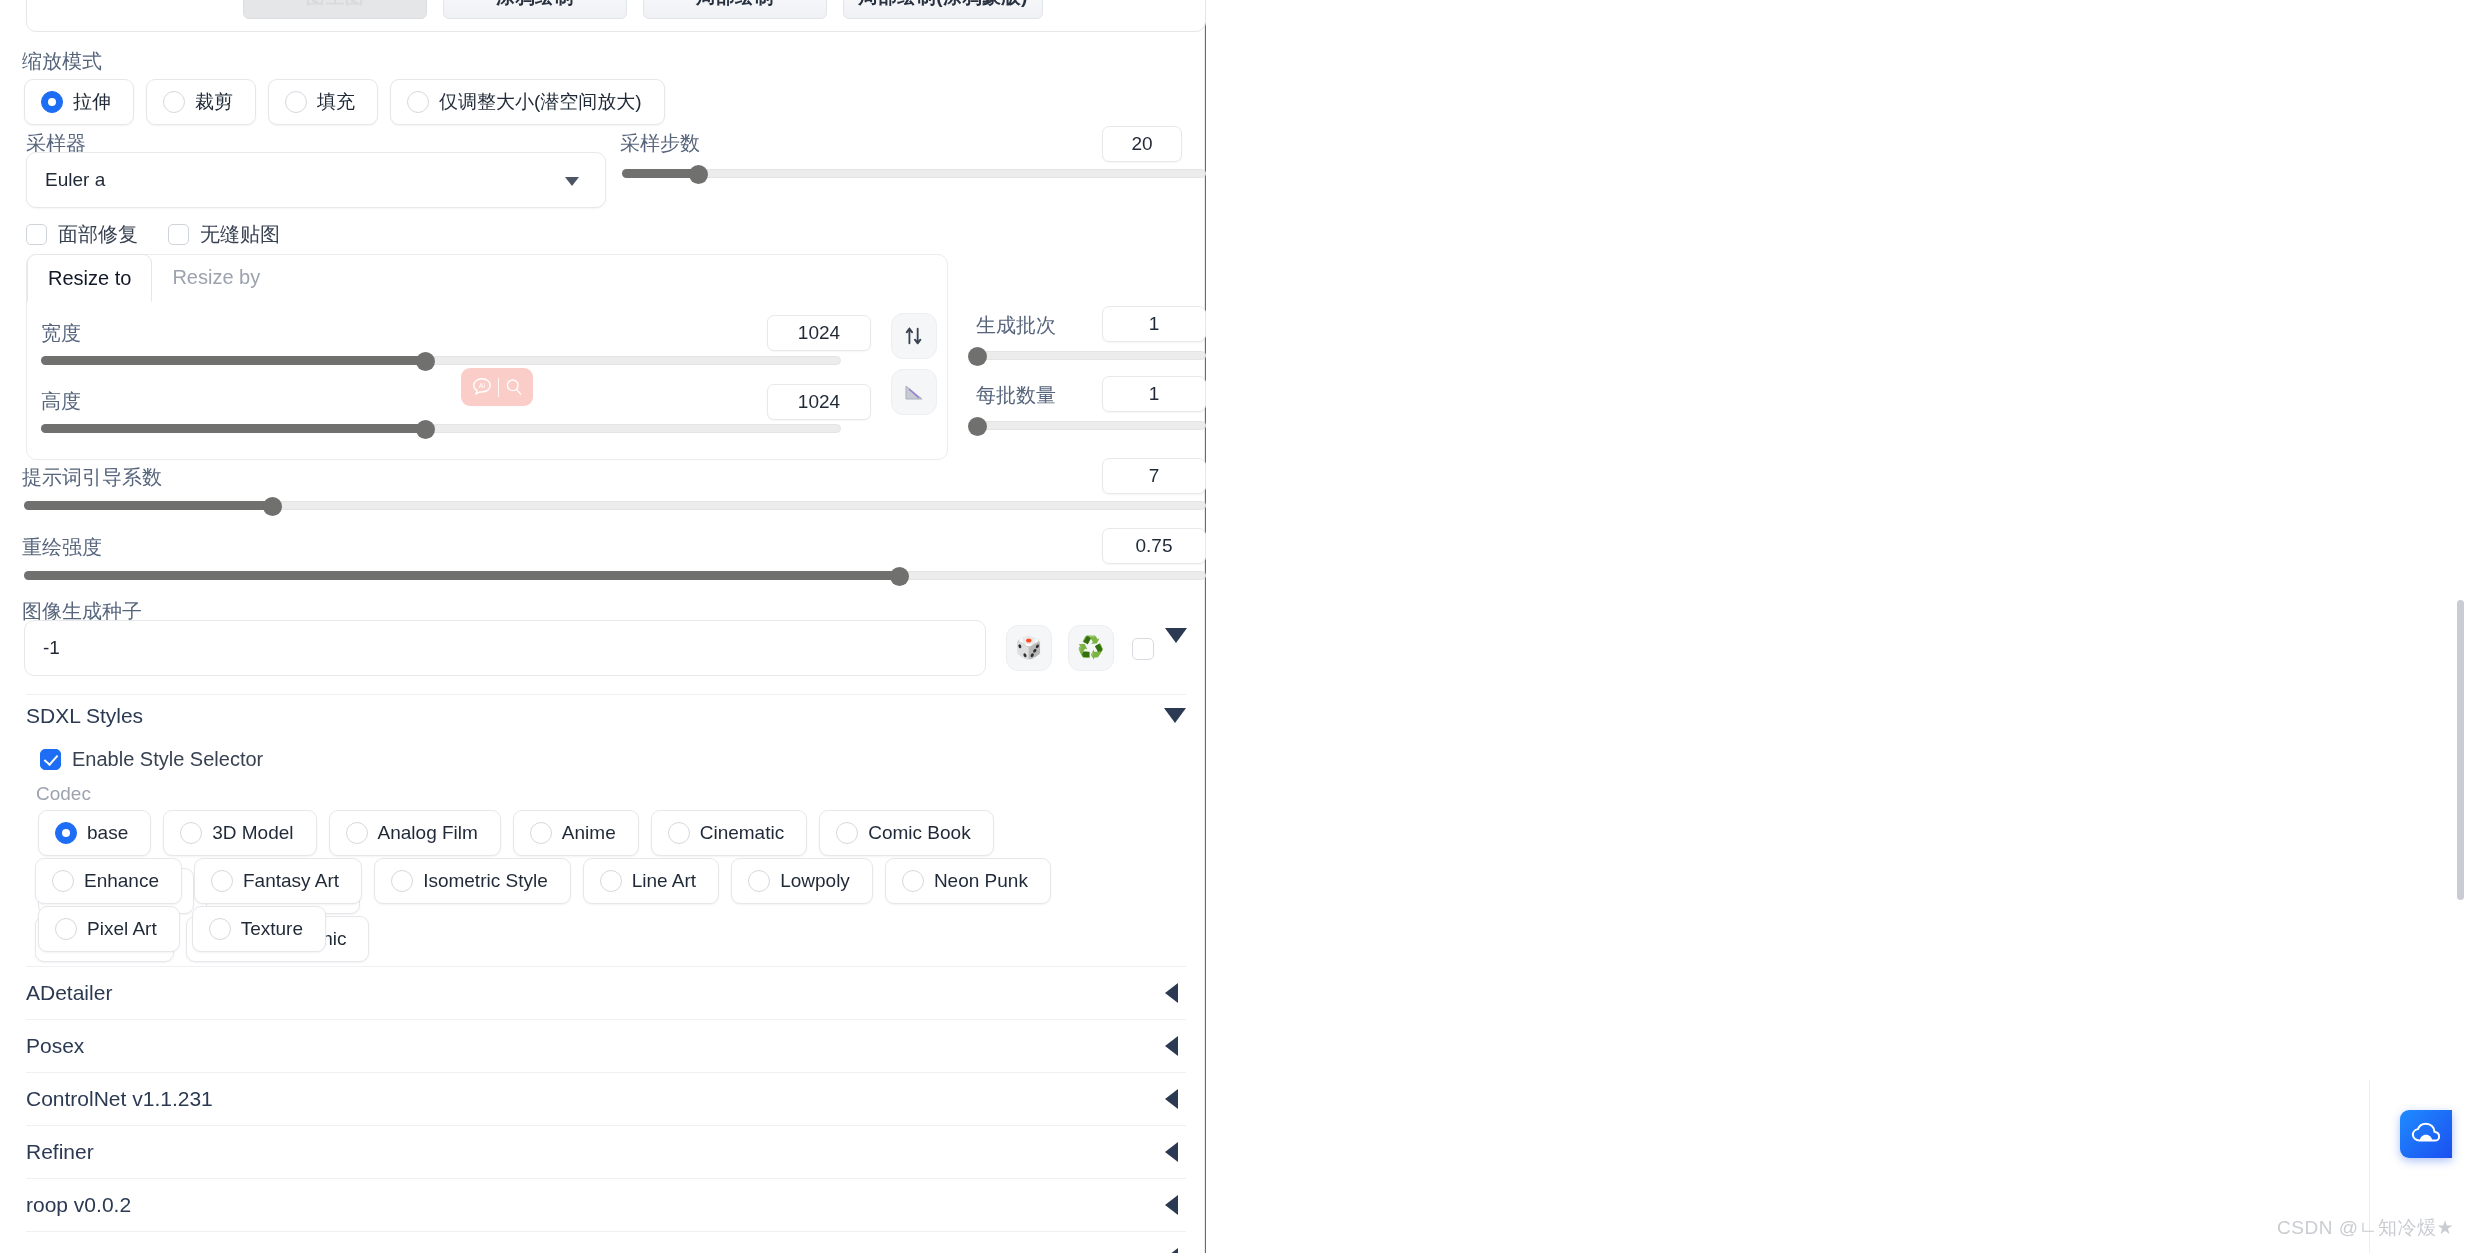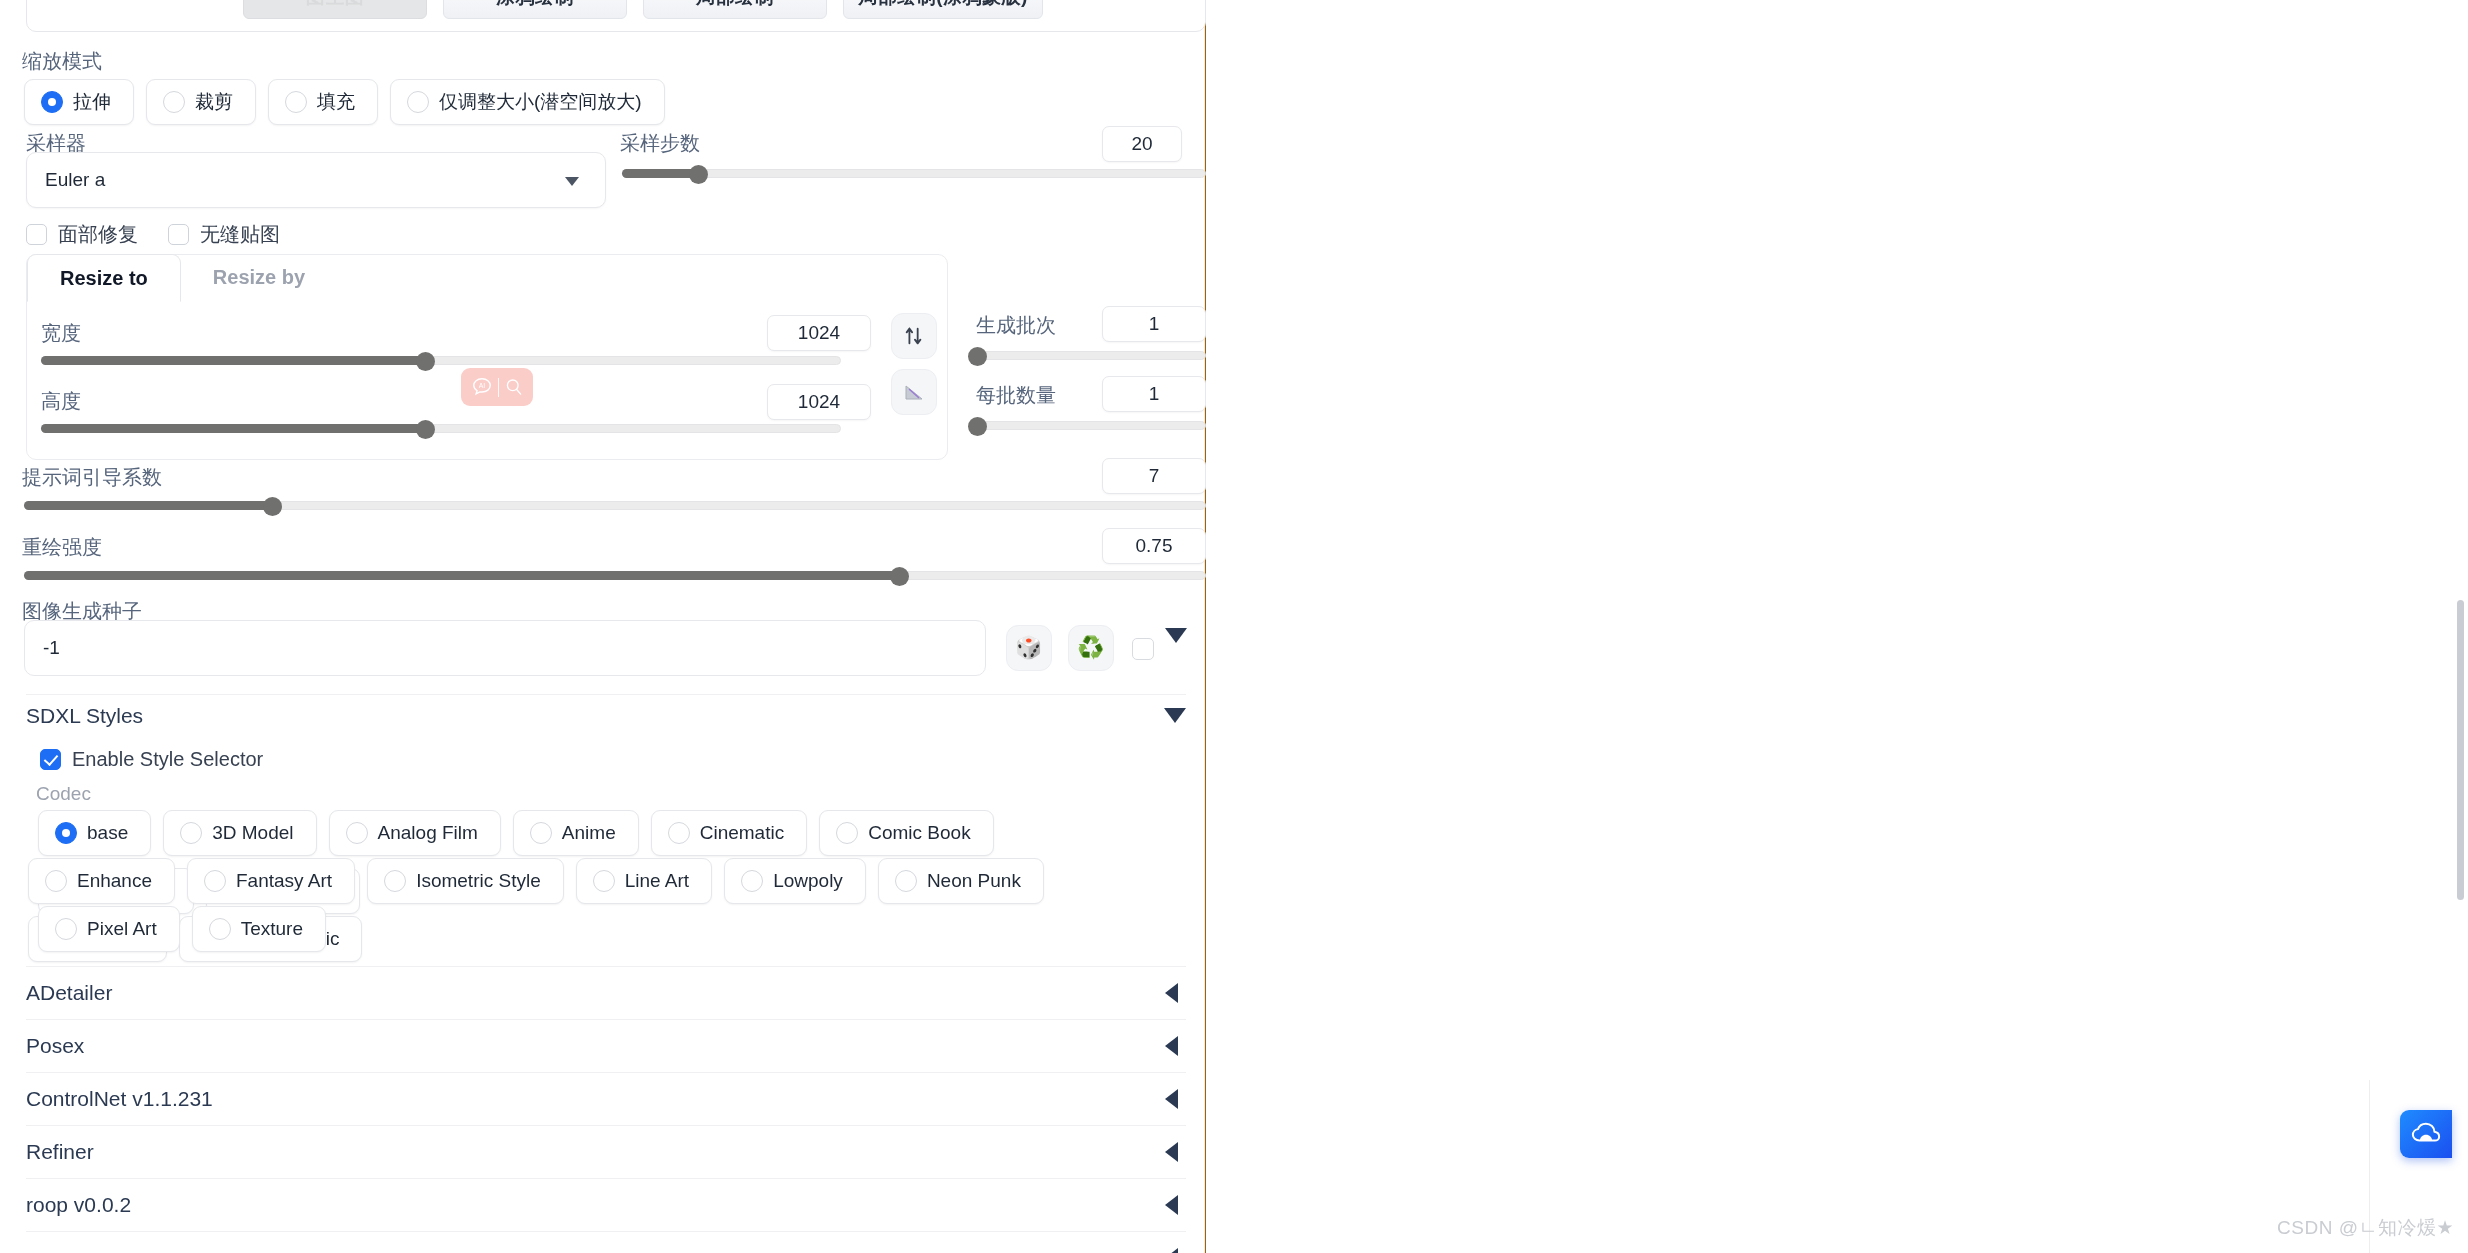--- a/index.html
+++ b/index.html
@@ -180,23 +180,22 @@
   
   .resizebox {
     position: absolute;
     border: 1px solid #ebecef;
     border-radius: 10px;
     background: #fff;
   }
   .subtabs { display: flex; }
   .subtab {
     font-size: 20px;
-    padding: 12px 32px 11px;
+    padding: 12px 20px 11px;
     color: #9ca3af;
-    font-weight: bold;
   }
   .subtab.active {
     color: #111827;
     background: #fff;
     border: 1px solid #e5e7eb;
     border-bottom: 1px solid #fff;
     border-radius: 9px 9px 0 0;
     position: relative; z-index: 2;
   }
 
@@ -501,21 +500,21 @@
       <div class="pill">
         <span class="radio"></span>
         <span>Craft Clay</span>
       </div>
       <div class="pill">
         <span class="radio"></span>
         <span>Digital Art</span>
       </div>
     </div>
 
-    <div class="pillrow" style="position:absolute;left:28px;top:858px;width:1120px;">
+    <div class="pillrow" style="position:absolute;left:35px;top:858px;width:1120px;">
       <div class="pill">
         <span class="radio"></span>
         <span>Enhance</span>
       </div>
       <div class="pill">
         <span class="radio"></span>
         <span>Fantasy Art</span>
       </div>
       <div class="pill">
         <span class="radio"></span>

